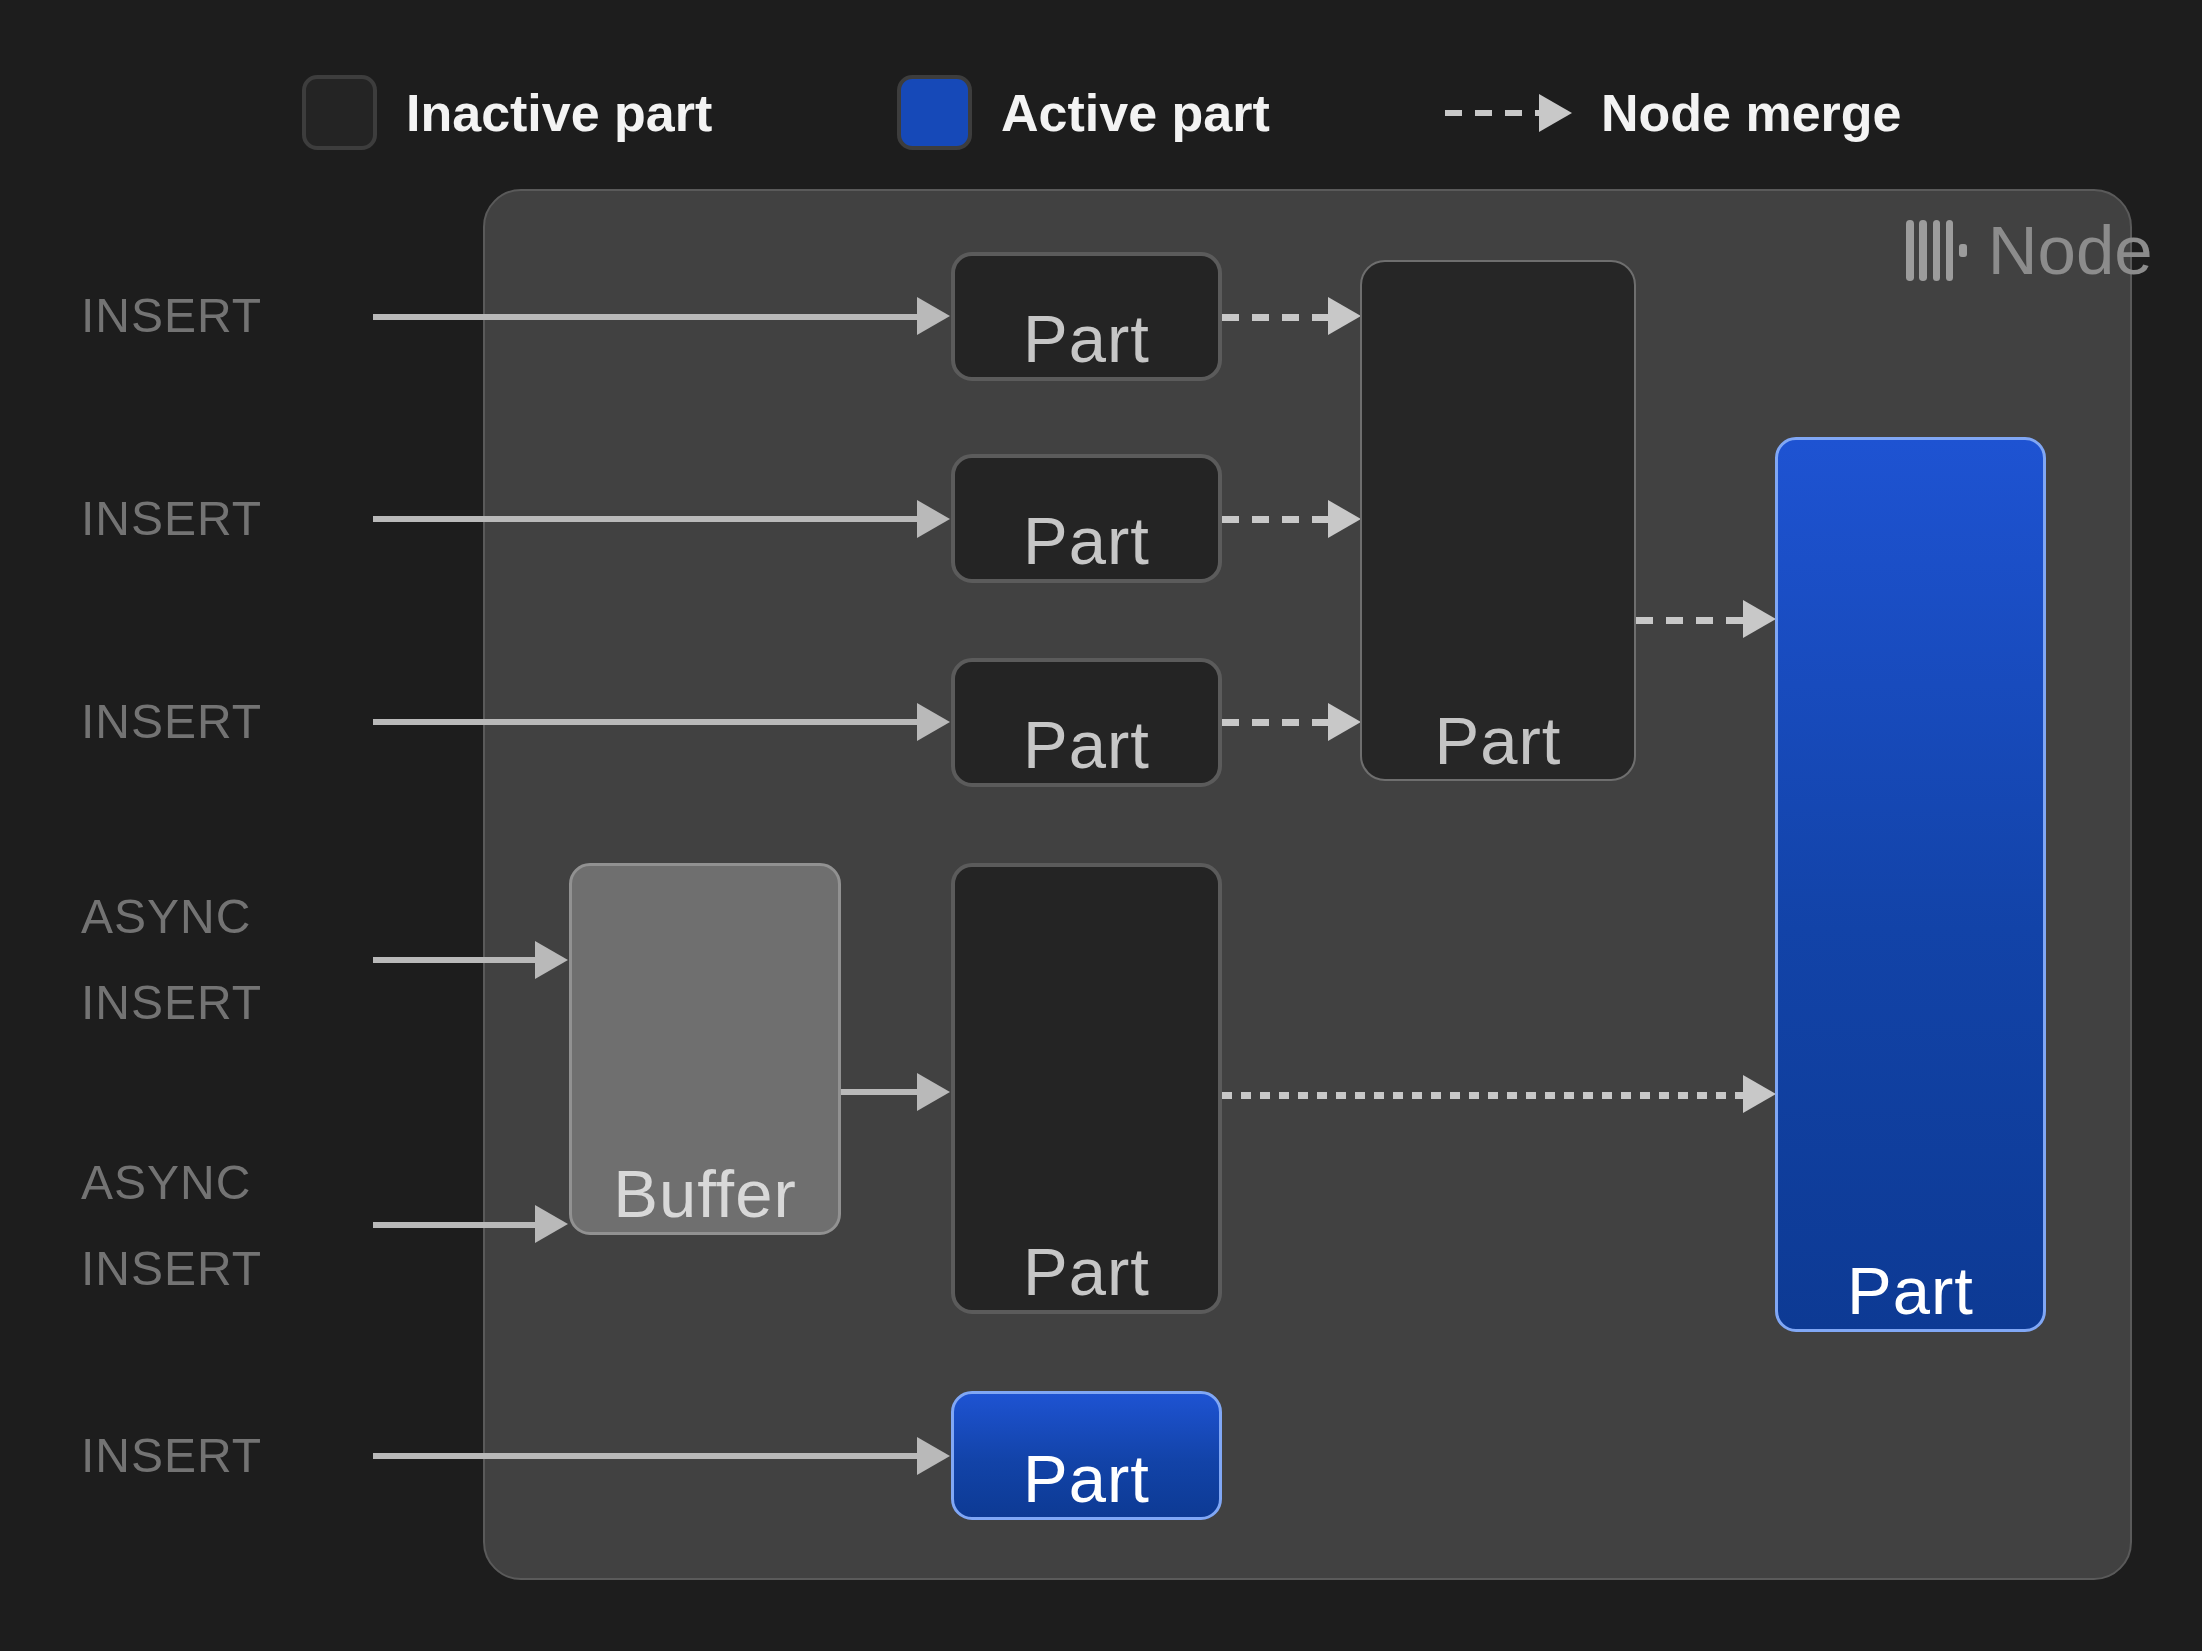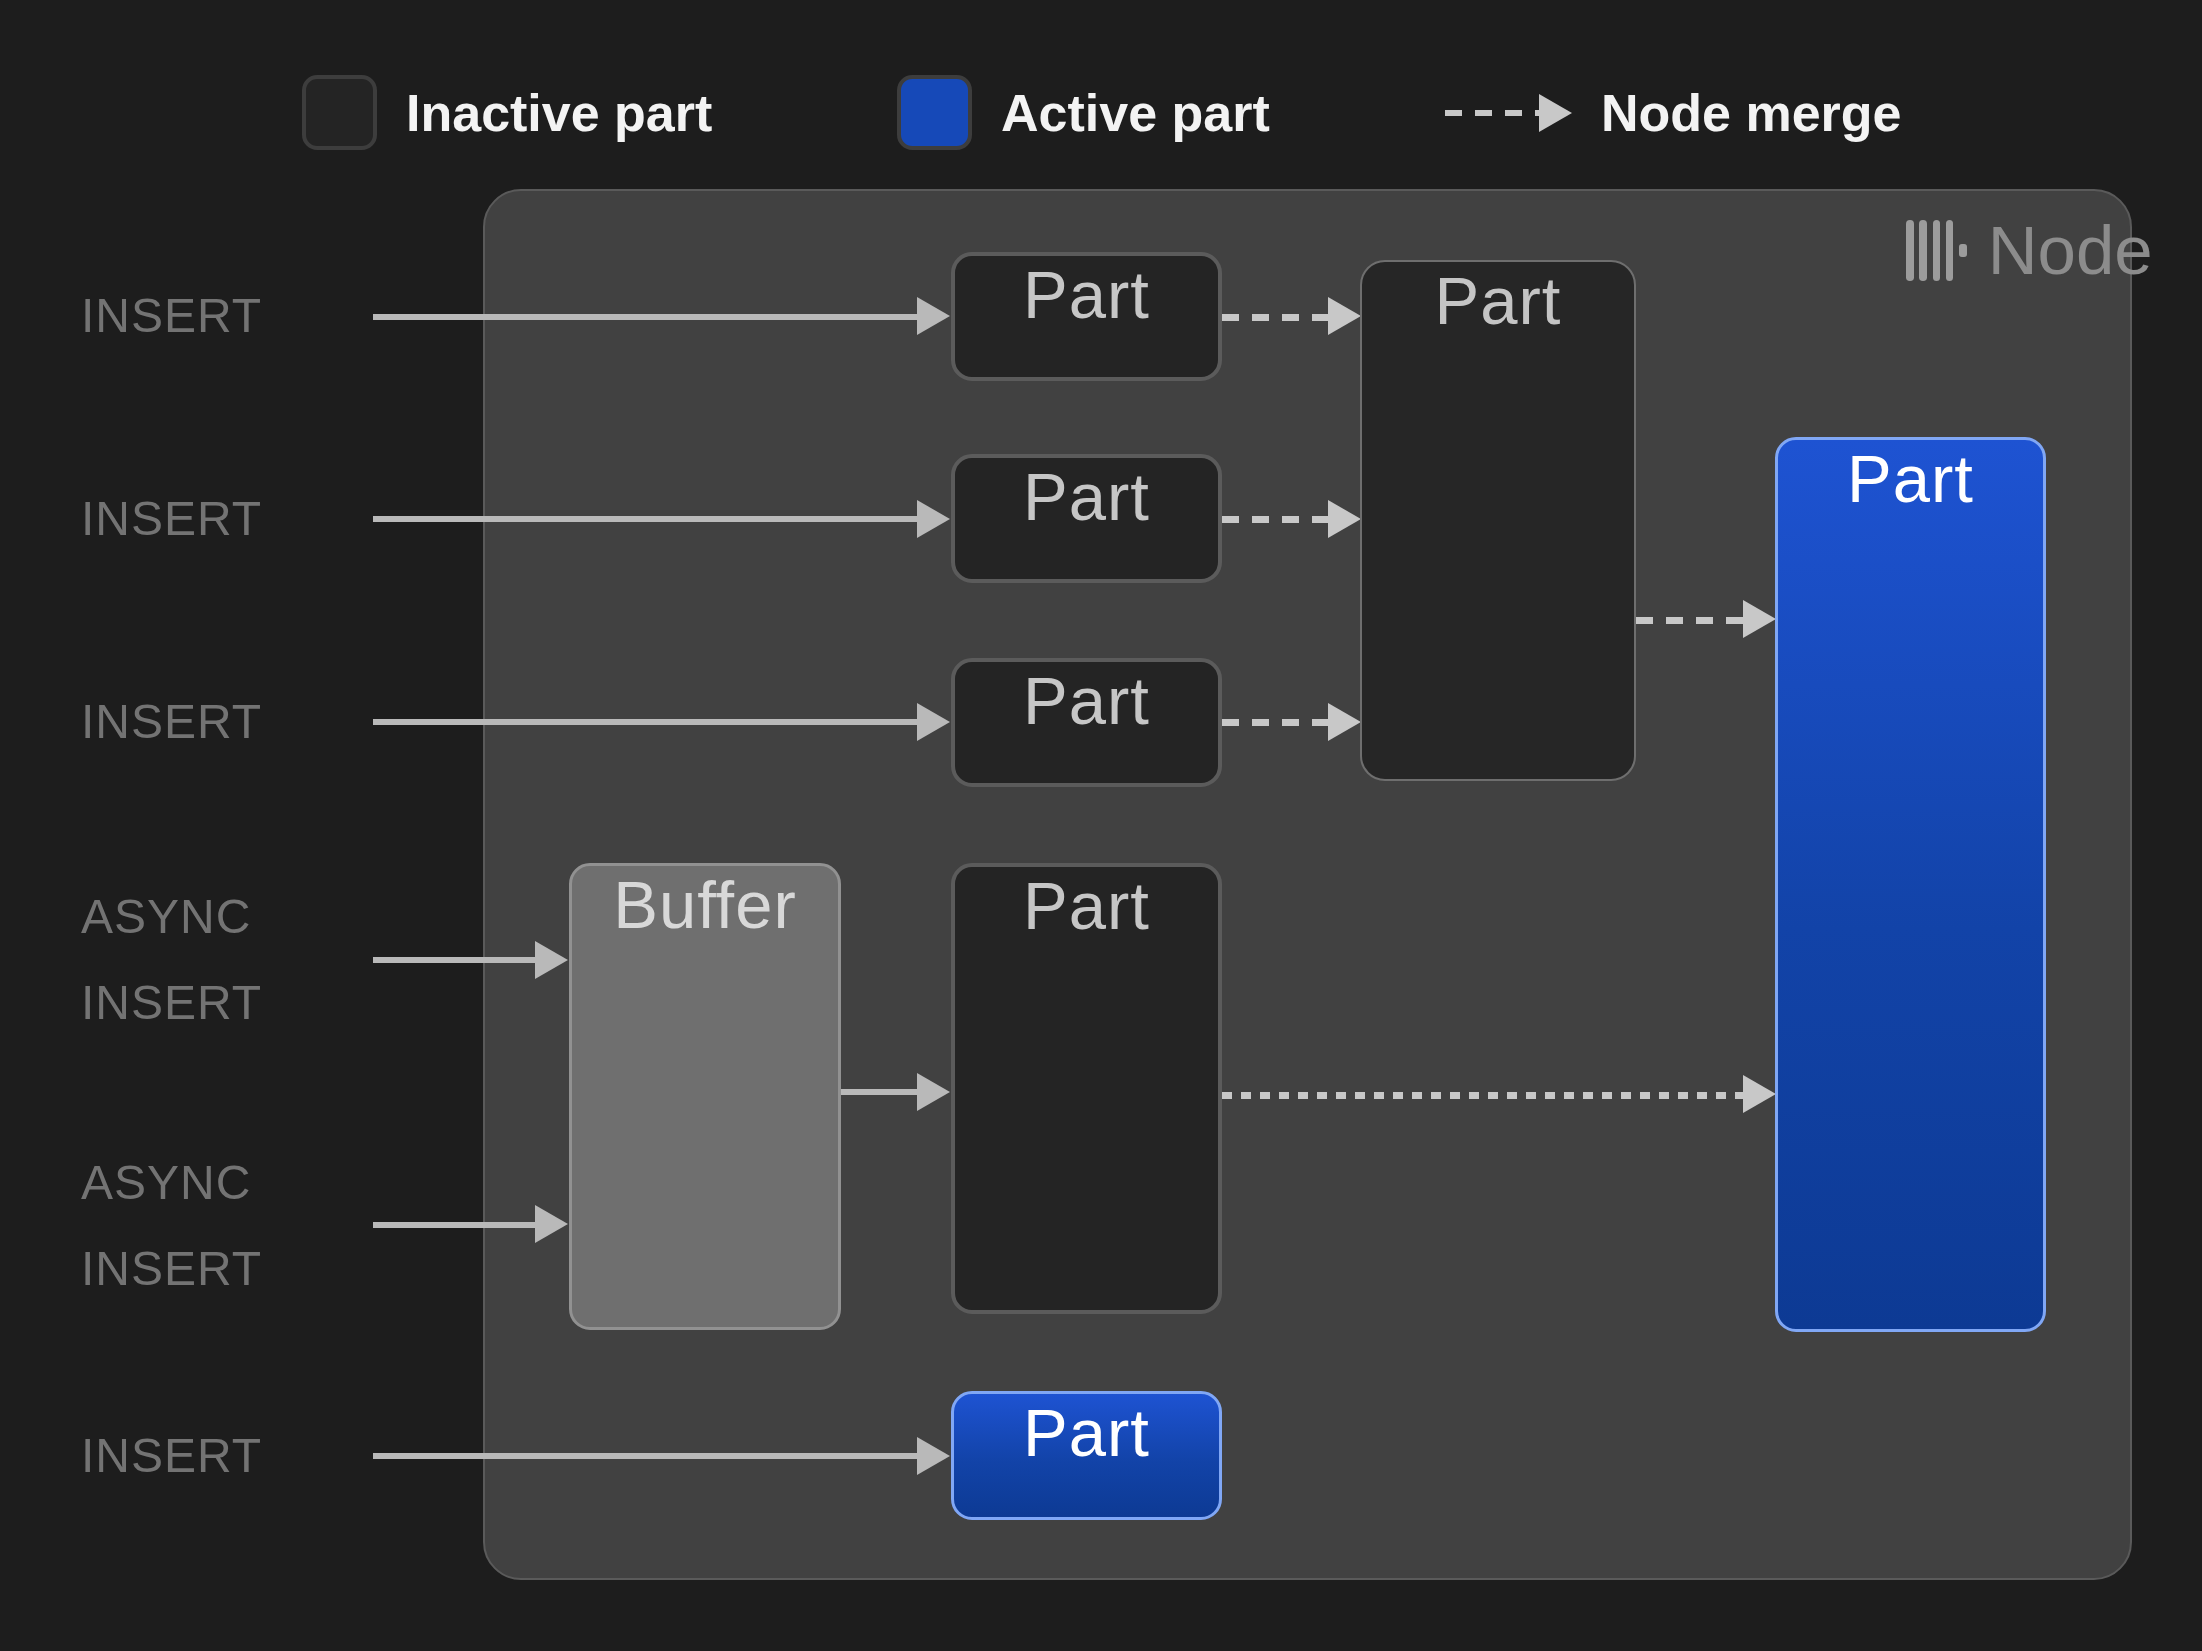--- a/index.html
+++ b/index.html
@@ -24,21 +24,21 @@
   .legend-item{position:absolute;top:75px;height:75px;display:flex;align-items:center;gap:29px;}
   .swatch{width:75px;height:75px;border-radius:15.3px;box-sizing:border-box;border:4.8px solid #3d3d3d;}
   .swatch.inactive{background:#242424;}
   .swatch.active{background:#1649b8;}
   .legend-text{font-size:52px;font-weight:600;color:#f3f3f3;white-space:nowrap;}
   .legend-arrow{position:relative;width:127px;height:38px;}
   .legend-arrow .dline{top:16.3px;left:0;width:94px;}
   .legend-arrow .head{left:94px;top:0;}
   
   .box{
-    position:absolute;box-sizing:border-box;display:flex;align-items:flex-start;justify-content:center;
+    position:absolute;box-sizing:border-box;display:flex;align-items:flex-end;justify-content:center;
     font-size:67px;font-weight:500;letter-spacing:1px;
   }
   .box.inactive{background:#242424;border:4.8px solid #5b5b5b;border-radius:21px;color:#c6c6c6;}
   .box.merge{background:#262626;border:2.9px solid #6e6e6e;border-radius:25px;color:#c4c4c4;}
   .box.active{
     background:linear-gradient(180deg,#1e53d2 0%,#1243a8 55%,#0d3a94 100%);
     border:3.8px solid #80a7f5;border-radius:21px;color:#ffffff;
   }
   .box.buffer{background:#6f6f6f;border:3.8px solid #919191;border-radius:21px;color:#d8d8d8;}
   
@@ -133,21 +133,21 @@
   </div>
   <div class="box inactive" style="left:951px;top:454px;width:271px;height:129px">
     <span>Part</span>
   </div>
   <div class="box inactive" style="left:951px;top:658px;width:271px;height:129px">
     <span>Part</span>
   </div>
   <div class="box merge" style="left:1360px;top:260px;width:276px;height:521px">
     <span>Part</span>
   </div>
-  <div class="box buffer" style="left:569px;top:863px;width:272px;height:467px">
+  <div class="box buffer" style="left:569px;top:863px;width:272px;height:372px">
     <span>Buffer</span>
   </div>
   <div class="box inactive" style="left:951px;top:863px;width:271px;height:451px">
     <span>Part</span>
   </div>
   <div class="box active" style="left:1775px;top:437px;width:271px;height:895px">
     <span>Part</span>
   </div>
   <div class="box active" style="left:951px;top:1391px;width:271px;height:129px">
     <span>Part</span>

